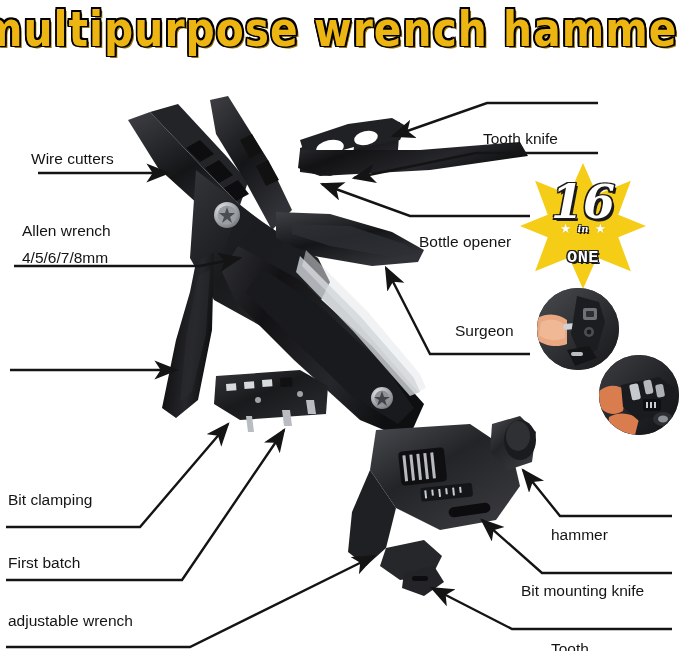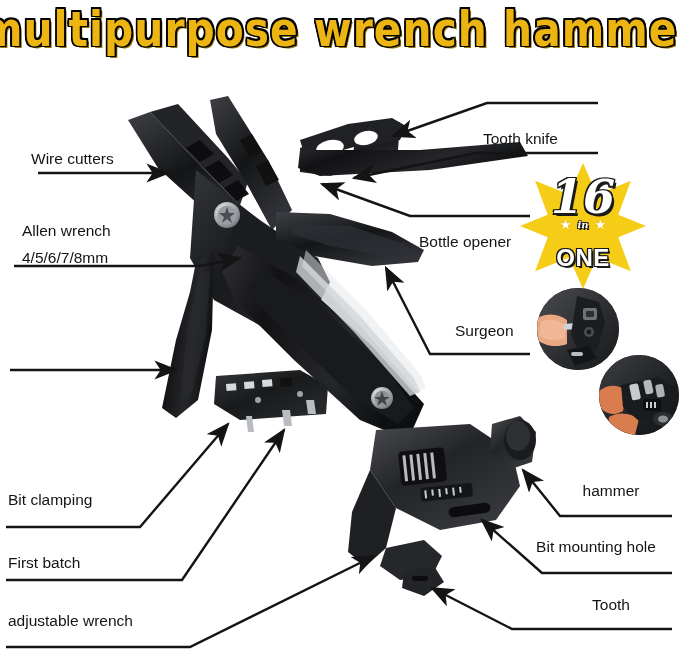--- a/index.html
+++ b/index.html
@@ -49,21 +49,21 @@
 
   
   .callout-label {
     position: absolute;
     font-family: "Liberation Sans", sans-serif;
     font-size: 15.5px;
     color: #141414;
     white-space: nowrap;
     line-height: 1.45;
   }
-  .callout-label.right-al { text-align: center; }
+  .callout-label.right-al { text-align: left; margin-top: 44px; }
 
   
   #leaders {
     position: absolute;
     left: 0; top: 0;
     width: 679px;
     height: 651px;
     pointer-events: none;
   }
 
@@ -118,23 +118,23 @@
   #badge-in {
     font-family: "DejaVu Serif", serif;
     font-style: italic;
     font-weight: bold;
     font-size: 10px;
     color: #ffffff;
     text-shadow: -1px -1px 0 #1a1a1a, 1px -1px 0 #1a1a1a,
                  -1px 1px 0 #1a1a1a, 1.6px 1.6px 0 #1a1a1a;
   }
   #badge-one {
-    font-family: Liberation Sans, sans-serif;
+    font-family: Liberation Mono, monospace;
     font-weight: bold;
-    font-size: 24px;
+    font-size: 17px;
     letter-spacing: 0.5px;
     color: #ffffff;
     margin-top: 13px;
     text-shadow: -1.2px -1.2px 0 #1a1a1a, 1.2px -1.2px 0 #1a1a1a,
                  -1.2px 1.2px 0 #1a1a1a, 2px 2px 0 #1a1a1a,
                  0 1.2px 0 #1a1a1a, 1.2px 0 0 #1a1a1a;
   }
 
   
   .photo-inset {
@@ -365,21 +365,21 @@
   <div class="callout-label" style="left:455px; top:320px;">Surgeon</div>
 
   <div class="callout-label" style="left:8px; top:489px;">Bit clamping</div>
 
   <div class="callout-label" style="left:8px; top:552px;">First batch</div>
 
   <div class="callout-label" style="left:8px; top:610px;text-align:right;">adjustable wrench</div>
 
   <div class="callout-label right-al" style="left:551px; top:480px; width:120px;">hammer</div>
 
-  <div class="callout-label right-al" style="left:521px; top:536px; width:150px;">Bit mounting hole</div>
+  <div class="callout-label right-al" style="left:521px; top:536px; width:150px;">Bit mounting knife</div>
 
   <div class="callout-label right-al" style="left:551px; top:594px; width:120px;">Tooth</div>
 
   <div id="badge">
     <div class="badge-star s1"></div>
     <div id="badge-inner">
       <div id="badge-num">16</div>
       <div id="badge-mid">
         <span class="badge-star-glyph">★</span>
         <span id="badge-in">in</span>

